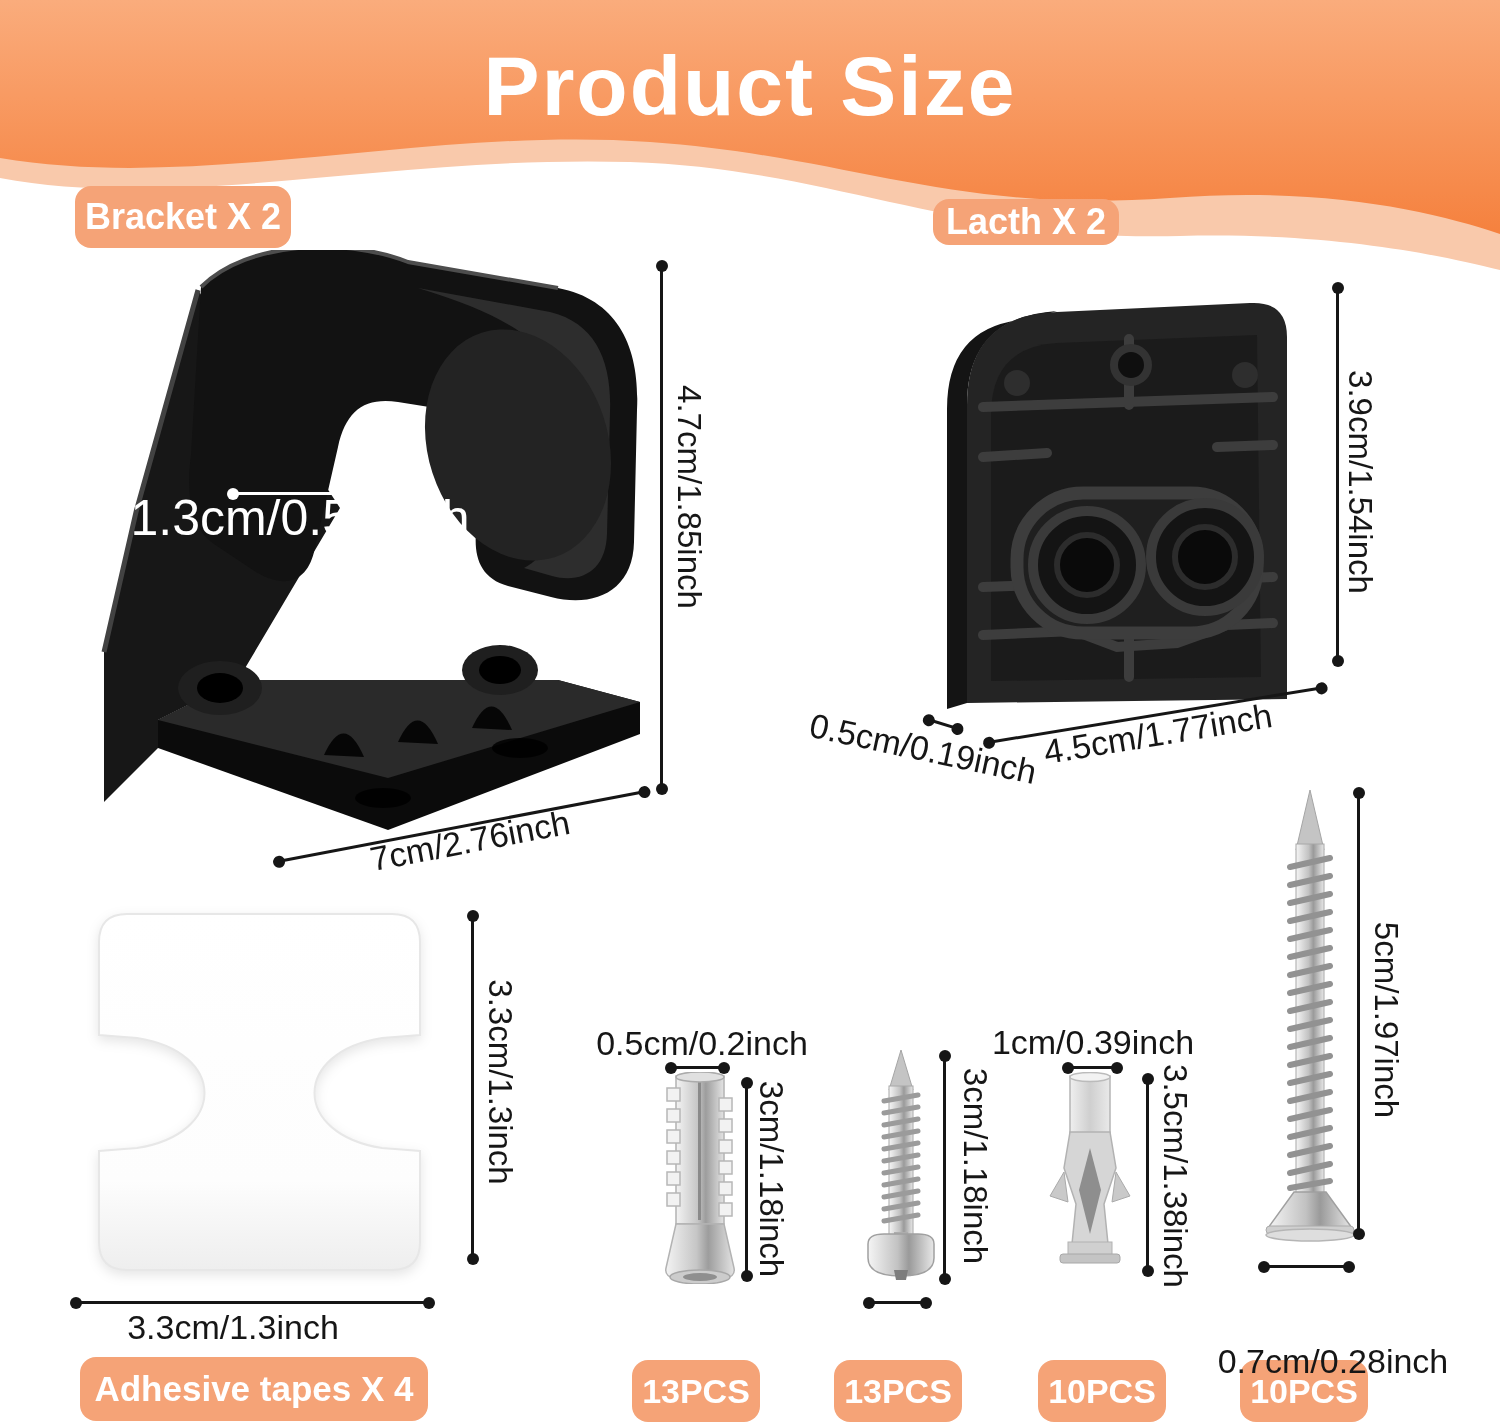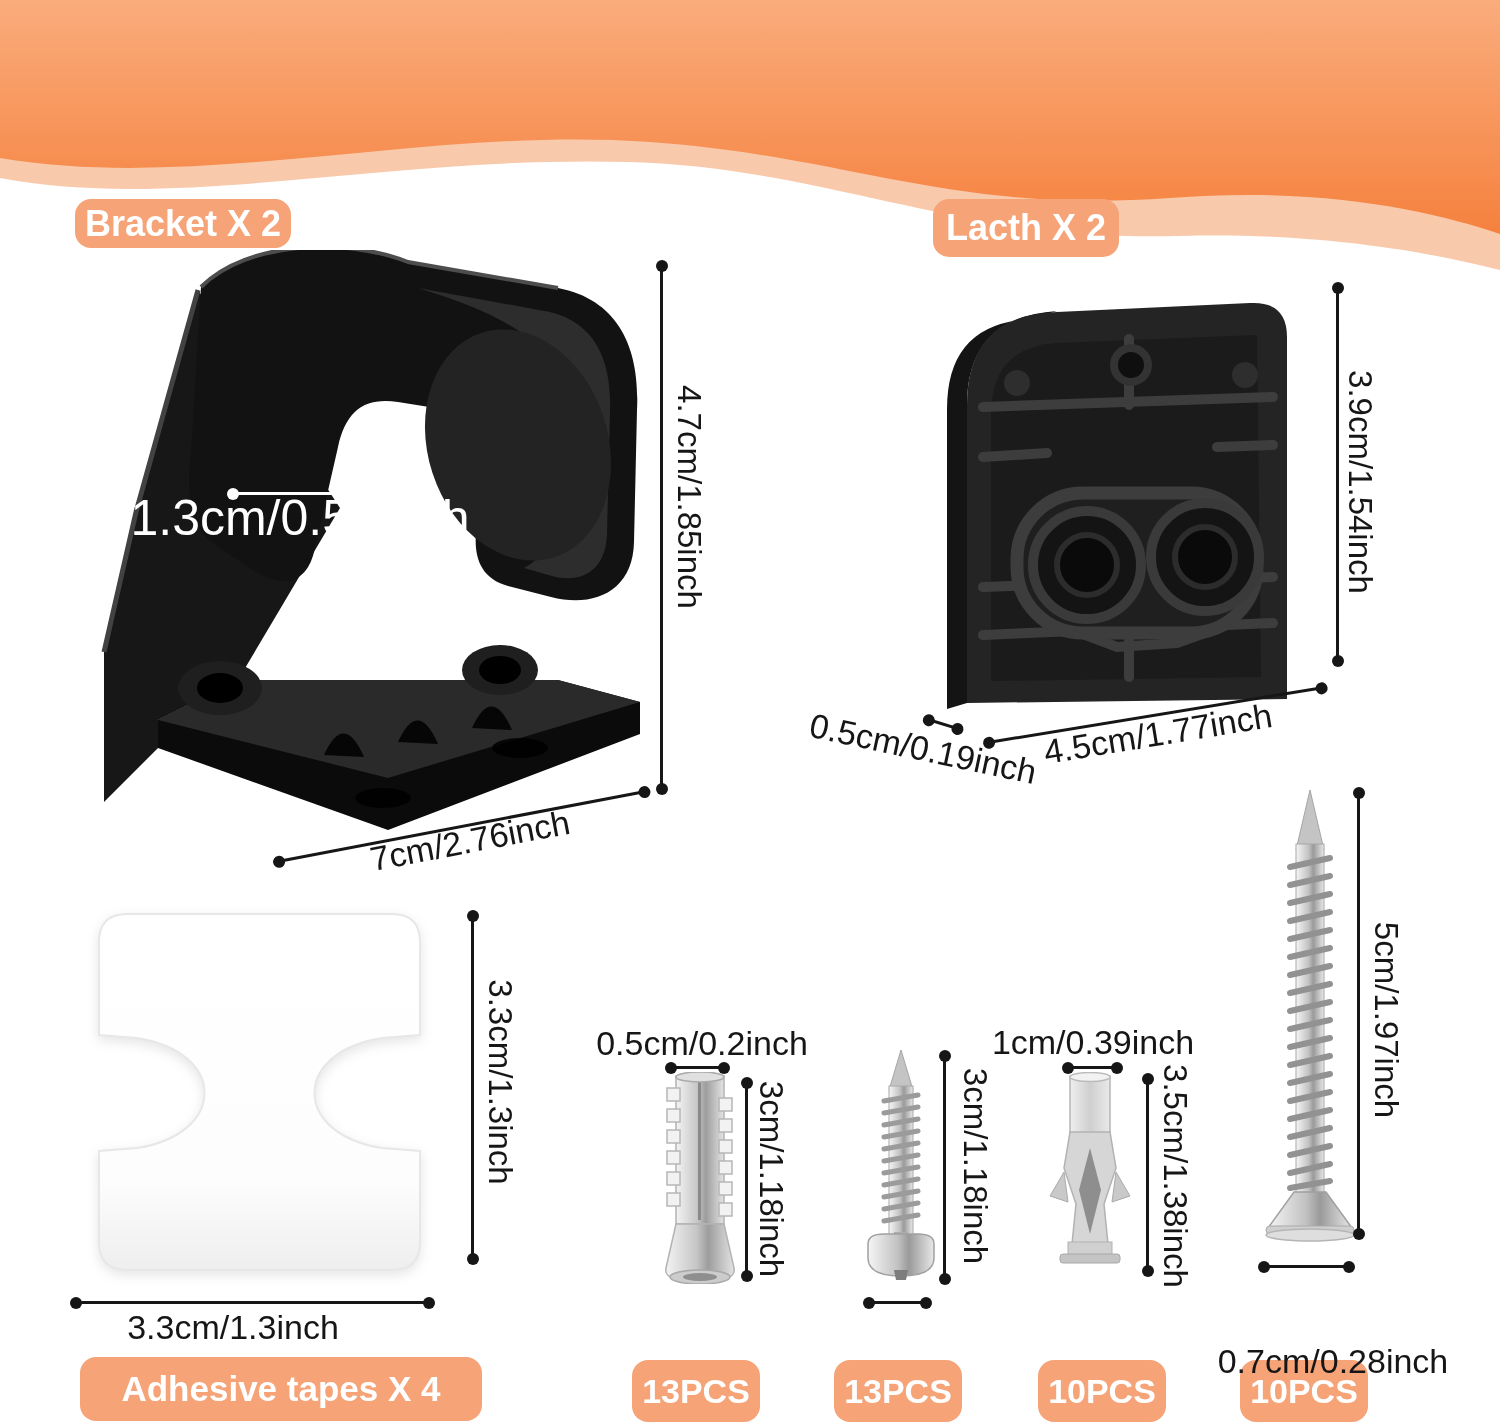--- a/index.html
+++ b/index.html
@@ -48,24 +48,25 @@
   <svg class="abs" style="left:0;top:0" width="1500" height="280" viewBox="0 0 1500 280">
     <defs>
       <linearGradient id="bgrad" x1="0" y1="0" x2="0" y2="1">
         <stop offset="0" stop-color="#FAAC7C"></stop>
         <stop offset="1" stop-color="#F5813E"></stop>
       </linearGradient>
     </defs>
     <path d="M0,178 C180,212 390,155 630,162 C830,168 960,242 1180,236 C1330,232 1440,255 1500,270 L1500,0 L0,0 Z" fill="#F9C9AB"></path>
     <path d="M0,158 C200,192 430,126 650,142 C850,156 950,214 1170,198 C1325,186 1435,212 1500,234 L1500,0 L0,0 Z" fill="url(#bgrad)"></path>
   </svg>
-
-  <div class="badge" style="left:75px;top:199px;width:216px;height:49px">Bracket X 2</div>
-  <div class="badge" style="left:933px;top:199px;width:186px;height:58px">Lacth X 2</div>
-  <div class="badge" style="left:80px;top:1357px;width:402px;height:64px;font-size:35px">Adhesive tapes X 4</div>
+  <div class="banner-title">Product Size</div>
+
+  <div class="badge" style="left:75px;top:186px;width:216px;height:62px">Bracket X 2</div>
+  <div class="badge" style="left:933px;top:199px;width:186px;height:46px">Lacth X 2</div>
+  <div class="badge" style="left:80px;top:1357px;width:348px;height:64px;font-size:35px">Adhesive tapes X 4</div>
   <div class="badge" style="left:632px;top:1360px;width:128px;height:62px;font-size:34px">13PCS</div>
   <div class="badge" style="left:834px;top:1360px;width:128px;height:62px;font-size:34px">13PCS</div>
   <div class="badge" style="left:1038px;top:1360px;width:128px;height:62px;font-size:34px">10PCS</div>
   <div class="badge" style="left:1240px;top:1360px;width:128px;height:62px;font-size:34px">10PCS</div>
 
   <svg class="abs" style="left:88px;top:250px" width="560" height="610" viewBox="0 0 560 610">
     <path d="M70,498 L300,580 L552,484 L552,452 L470,430 L150,430 L70,470 Z" fill="#0b0b0b"></path>
     <path d="M70,470 L150,430 L470,430 L552,452 L300,528 Z" fill="#2a2a2a"></path>
     <path d="M110,40 L48,262 L16,402 L16,552 L70,498 L70,470 L150,430 L252,258 Z" fill="#171717"></path>
     <path d="M110,40 L48,262 L16,402" stroke="#424242" stroke-width="5" fill="none"></path>

